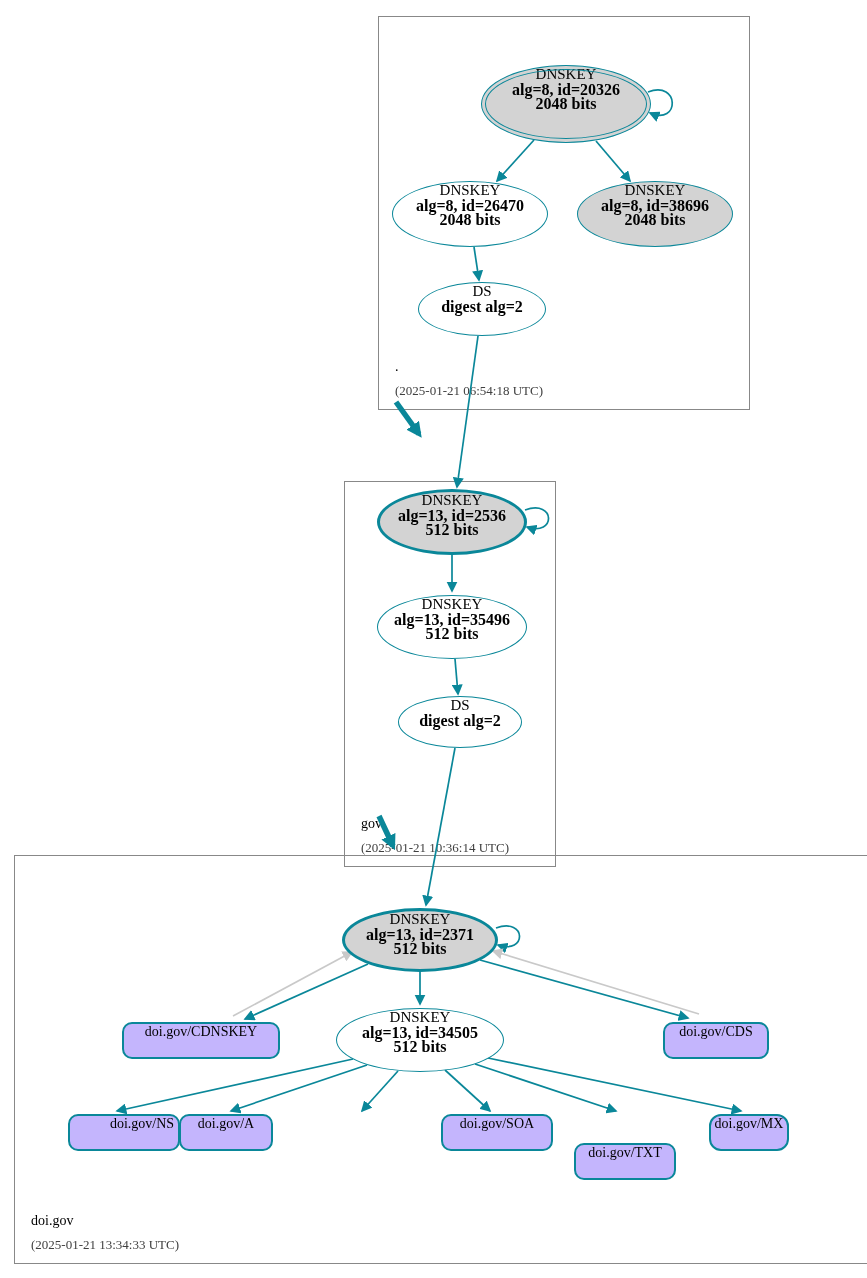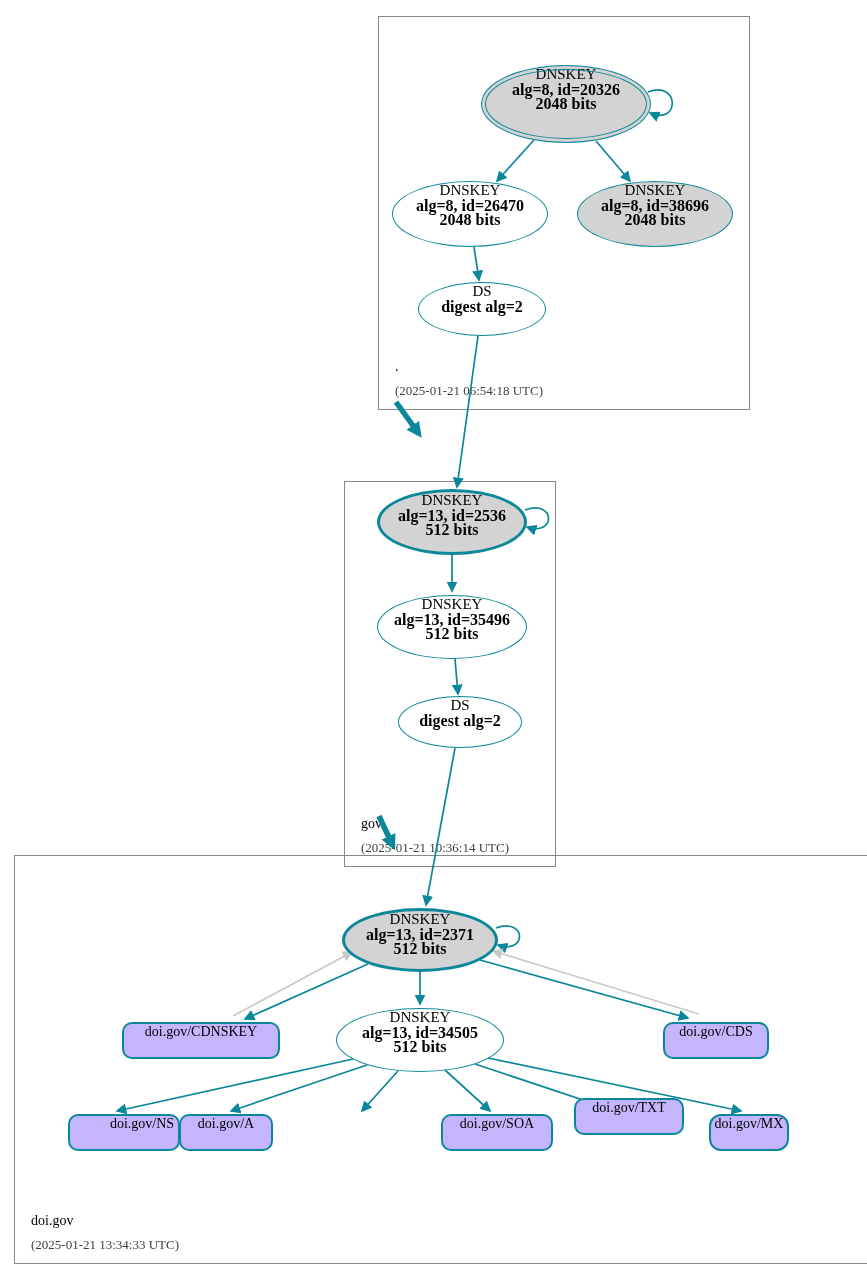--- a/index.html
+++ b/index.html
@@ -178,20 +178,20 @@
 
   <div class="node rrset" style="left:68px;top:1114px;width:112px;height:37px;padding-left:36px;">
     <div>doi.gov/NS</div>
   </div>
   <div class="node rrset" style="left:179px;top:1114px;width:94px;height:37px;">
     <div>doi.gov/A</div>
   </div>
   <div class="node rrset" style="left:441px;top:1114px;width:112px;height:37px;">
     <div>doi.gov/SOA</div>
   </div>
-  <div class="node rrset" style="left:574px;top:1098px;width:110px;height:37px;">
+  <div class="node rrset" style="left:574px;top:1143px;width:102px;height:37px;">
     <div>doi.gov/TXT</div>
   </div>
   <div class="node rrset" style="left:709px;top:1114px;width:80px;height:37px;border-radius:12px;">
     <div>doi.gov/MX</div>
   </div>
 
 </div>
 
 </body></html>

